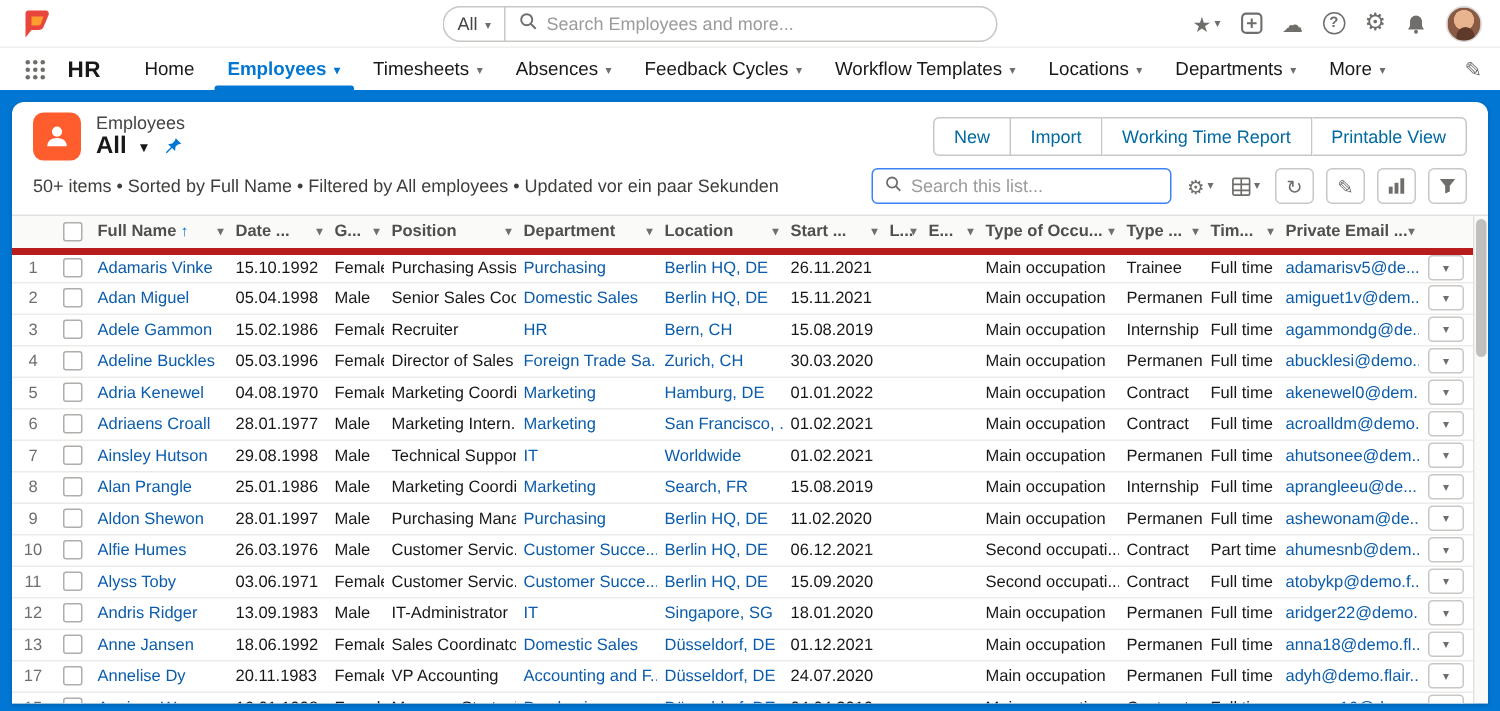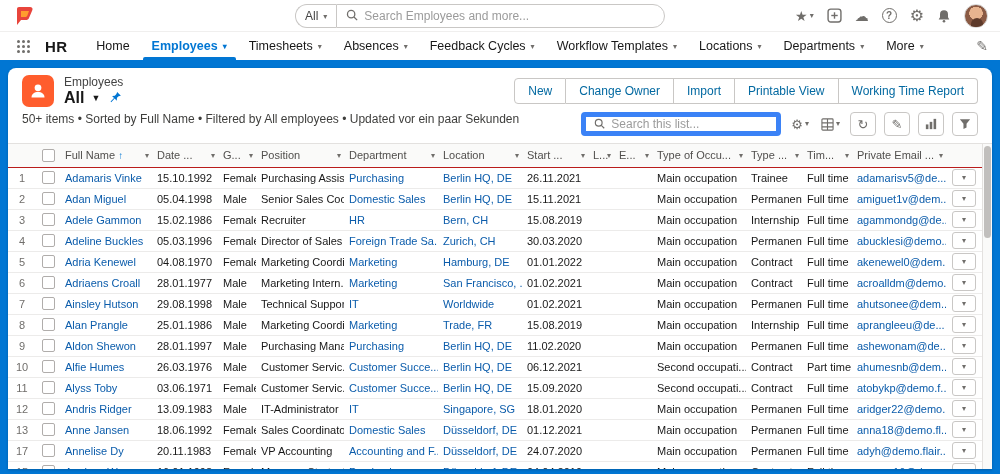--- a/index.html
+++ b/index.html
@@ -44,33 +44,33 @@
   .view-label{font-size:16px;font-weight:700;color:#181818;line-height:18px}
   .view-caret{font-size:9px;color:#181818;cursor:pointer}
   .pin-btn{border:none;background:none;cursor:pointer;display:flex;align-items:center;margin-left:2px}
   .page-actions{margin-left:auto;display:flex}
   .btn{font-size:12px;color:#0369a1;background:#fff;border:1px solid #c9c7c5;padding:5px 13px;cursor:pointer;white-space:nowrap;font-family:inherit}
   .btn + .btn{border-left:none}
   .btn:first-child{border-radius:4px 0 0 4px}
   .btn:last-child{border-radius:0 4px 4px 0}
 
   
-  .list-controls{display:flex;padding:2px 14px 7px;flex:0 0 30px}
+  .list-controls{display:flex;align-items:center;padding:2px 14px 7px;flex:0 0 30px}
   .list-summary{font-size:12px;color:#3e3e3c}
   .controls-right{margin-left:auto;display:flex;align-items:center;gap:8px}
-  .list-search{display:flex;align-items:center;gap:6px;border:5px solid #3b82f6;border-radius:4px;height:24px;width:200px;padding:0 8px;background:#fff}
+  .list-search{display:flex;align-items:center;gap:6px;border:1px solid #3b82f6;border-radius:4px;height:24px;width:200px;padding:0 8px;background:#fff}
   .list-search input{border:none;outline:none;flex:1;font-size:12px;color:#444;background:transparent}
   .list-search input::placeholder{color:#9b9b9b}
   .icon-btn{height:24px;min-width:26px;border:1px solid #c9c7c5;border-radius:4px;background:#fff;color:#706e6b;display:flex;align-items:center;justify-content:center;cursor:pointer;font-size:13px;line-height:1}
   .icon-btn.plain{border:none;min-width:auto;padding:0 2px;gap:2px}
 
   
   .table-wrap{flex:1;position:relative;overflow:hidden;border-top:1px solid #e3e1df}
   table{border-collapse:collapse;table-layout:fixed;width:974px;font-size:11px;color:#181818}
-  thead th{background:#fafaf9;color:#514f4d;font-weight:400;height:23px;border-bottom:1px solid #b91c1c;text-align:left;padding:0 5px;white-space:nowrap;overflow:hidden;position:relative;cursor:pointer}
+  thead th{background:#fafaf9;color:#514f4d;font-weight:700;height:23px;border-bottom:5px solid #b91c1c;text-align:left;padding:0 5px;white-space:nowrap;overflow:hidden;position:relative;cursor:pointer}
   td{height:21px;border-bottom:1px solid #ecebea;padding:0 5px;white-space:nowrap;overflow:hidden;text-align:left;background:#fff}
   .sort-arrow{color:#0176d3;margin-left:3px;font-size:10px}
   .col-caret{position:absolute;right:3px;top:50%;transform:translateY(-50%);font-size:8px;color:#706e6b}
   .td-num{color:#706e6b;text-align:center;padding:0 2px}
   .td-cb,.th-cb{text-align:center}
   .checkbox{width:13px;height:13px;border:1px solid #b0adab;border-radius:2px;background:#fff;display:inline-block;cursor:pointer;vertical-align:middle}
   .cell-link{color:#0b5cab;cursor:pointer}
   .row-action-btn{width:24px;height:17px;border:1px solid #c9c7c5;border-radius:3px;background:#fff;color:#706e6b;font-size:8px;display:flex;align-items:center;justify-content:center;cursor:pointer;margin:0 auto}
   .v-scrollbar{position:absolute;top:0;right:0;bottom:0;width:10px;background:#fafaf9;border-left:1px solid #e3e1df}
   .v-thumb{position:absolute;top:2px;left:1px;width:7px;height:92px;border-radius:4px;background:#c1bfbd;cursor:pointer}
@@ -209,24 +209,23 @@
             <span class="view-caret">▼</span>
             <button class="pin-btn">
               <svg width="13" height="13" viewBox="0 0 14 14">
                   <path d="M8.8 1.2l4 4-2.5.5-1.7 1.7-.3 3-2.2-2.2L2.4 12l-.7-.7 3.7-3.7-2.1-2.1 3-.4L8 3.3z" fill="#0176d3"></path>
                 </svg>
             </button>
           </span>
         </div>
         <div class="page-actions">
             <button class="btn">New</button>
-            <button class="btn">Change Owner</button>
             <button class="btn">Import</button>
+            <button class="btn">Working Time Report</button>
             <button class="btn">Printable View</button>
-            <button class="btn">Working Time Report</button>
           </div>
       </div>
 
       <div class="list-controls">
         <span class="list-summary">50+ items • Sorted by Full Name • Filtered by All employees • Updated vor ein paar Sekunden</span>
         <div class="controls-right">
           <div class="list-search">
             <span>
               <svg width="11" height="11" viewBox="0 0 14 14">
                   <circle cx="6" cy="6" r="4.3" fill="none" stroke="#706e6b" stroke-width="1.5"></circle>
@@ -451,21 +450,21 @@
                 </td>
               </tr>
               <tr class="row">
                 <td class="td-num">8</td>
                 <td class="td-cb"><div class="checkbox"></div></td>
                 <td class="td-link"><span class="cell-link">Alan Prangle</span></td>
                 <td class="td-text">25.01.1986</td>
                 <td class="td-text">Male</td>
                 <td class="td-text">Marketing Coordi...</td>
                 <td class="td-link"><span class="cell-link">Marketing</span></td>
-                <td class="td-link"><span class="cell-link">Trade, FR</span></td>
+                <td class="td-link"><span class="cell-link">Search, FR</span></td>
                 <td class="td-text">15.08.2019</td>
                 <td class="td-text"></td>
                 <td class="td-text"></td>
                 <td class="td-text">Main occupation</td>
                 <td class="td-text">Internship</td>
                 <td class="td-text">Full time</td>
                 <td class="td-link"><span class="cell-link">aprangleeu@de...</span></td>
                 <td class="td-action">
                   <button class="row-action-btn">▾</button>
                 </td>

